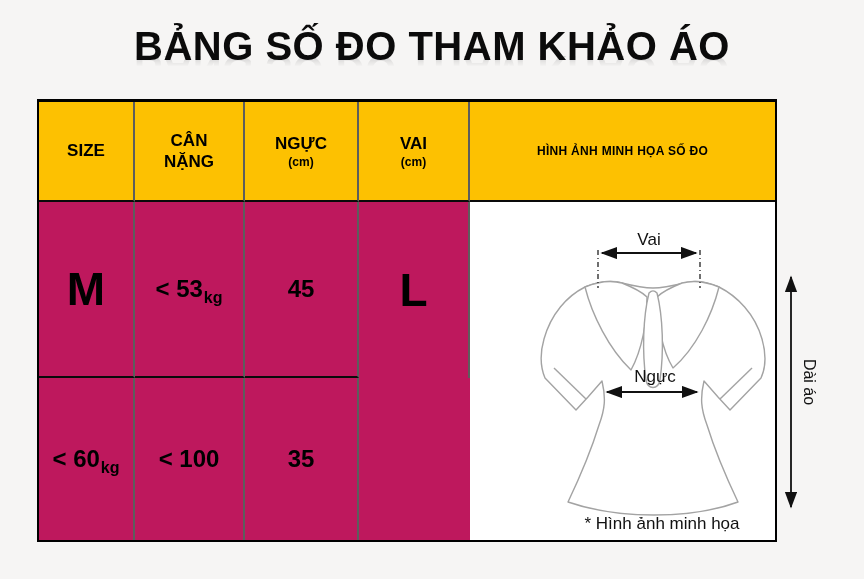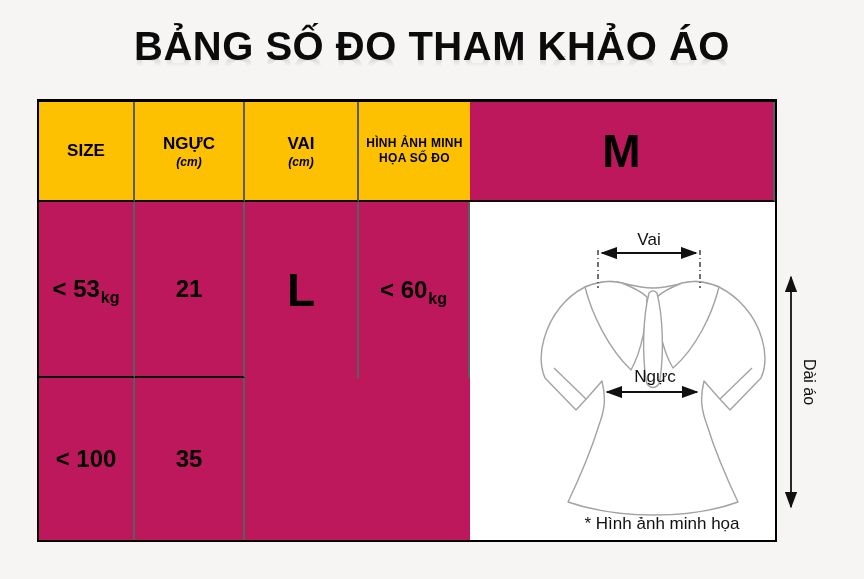--- a/index.html
+++ b/index.html
@@ -21,21 +21,21 @@
     display:grid;
     grid-template-columns:96px 110px 114px 111px 1fr;
     grid-template-rows:100px 176px 1fr;
   }
   .cell { display:flex; flex-direction:column; align-items:center; justify-content:center; text-align:center; }
   .v-border { border-right:2px solid #5d5d5d; }
   .h-border { border-bottom:2px solid #0a0a0a; }
   .hcell { background:#fdc101; font-weight:700; }
   .hcell .h-label { font-size:17px; line-height:1.25; }
   .hcell .h-label.wrap { width:64px; }
-  .hcell .h-unit { font-size:12px; font-weight:700; margin-top:1px;font-style:italic; }
+  .hcell .h-unit { font-size:12px; font-weight:700; margin-top:1px; }
   .hcell.illus-h .h-label { font-size:12px; letter-spacing:.3px; }
 
   .size-letter { font-size:46px; font-weight:700; line-height:1; }
   .val { font-size:24px; font-weight:700; }
   .unit-sub { font-size:16px; font-weight:700; position:relative; top:6px; margin-left:1px; }
 
   .illus-cell { grid-column:5; grid-row:2 / 4; position:relative; background:#fff; }
   .illus-cell svg { position:absolute; left:0; top:0; }
   .svg-label { font-family:"Liberation Sans", sans-serif; fill:#111; }
 </style>
@@ -45,39 +45,42 @@
 <div class="stage">
 
   <div class="page-title">BẢNG SỐ ĐO THAM KHẢO ÁO</div>
 
   <div class="size-table">
 
     <div class="cell hcell v-border h-border">
       <span class="h-label">SIZE</span>
     </div>
     <div class="cell hcell v-border h-border">
+      <span class="h-label wrap">CÂN NẶNG</span>
+    </div>
+    <div class="cell hcell v-border h-border">
       <span class="h-label">NGỰC</span>
       <span class="h-unit">(cm)</span>
     </div>
     <div class="cell hcell v-border h-border">
       <span class="h-label">VAI</span>
       <span class="h-unit">(cm)</span>
     </div>
     <div class="cell hcell illus-h h-border">
       <span class="h-label">HÌNH ẢNH MINH HỌA SỐ ĐO</span>
     </div>
 
     <div class="cell v-border h-border">
       <span class="size-letter">M</span>
     </div>
     <div class="cell v-border h-border">
       <span class="val"><span>&lt; 53</span><span class="unit-sub">kg</span></span>
     </div>
     <div class="cell v-border h-border">
-      <span class="val">21</span>
+      <span class="val">45</span>
     </div>
 
     <div class="illus-cell">
       <svg width="374" height="339" viewBox="0 0 374 339">
         <defs>
           <marker id="ah" markerWidth="11" markerHeight="9" refX="8.6" refY="3.5" orient="auto-start-reverse">
             <path d="M0,0 L9.5,3.5 L0,7 Z" fill="#111"></path>
           </marker>
         </defs>
 

